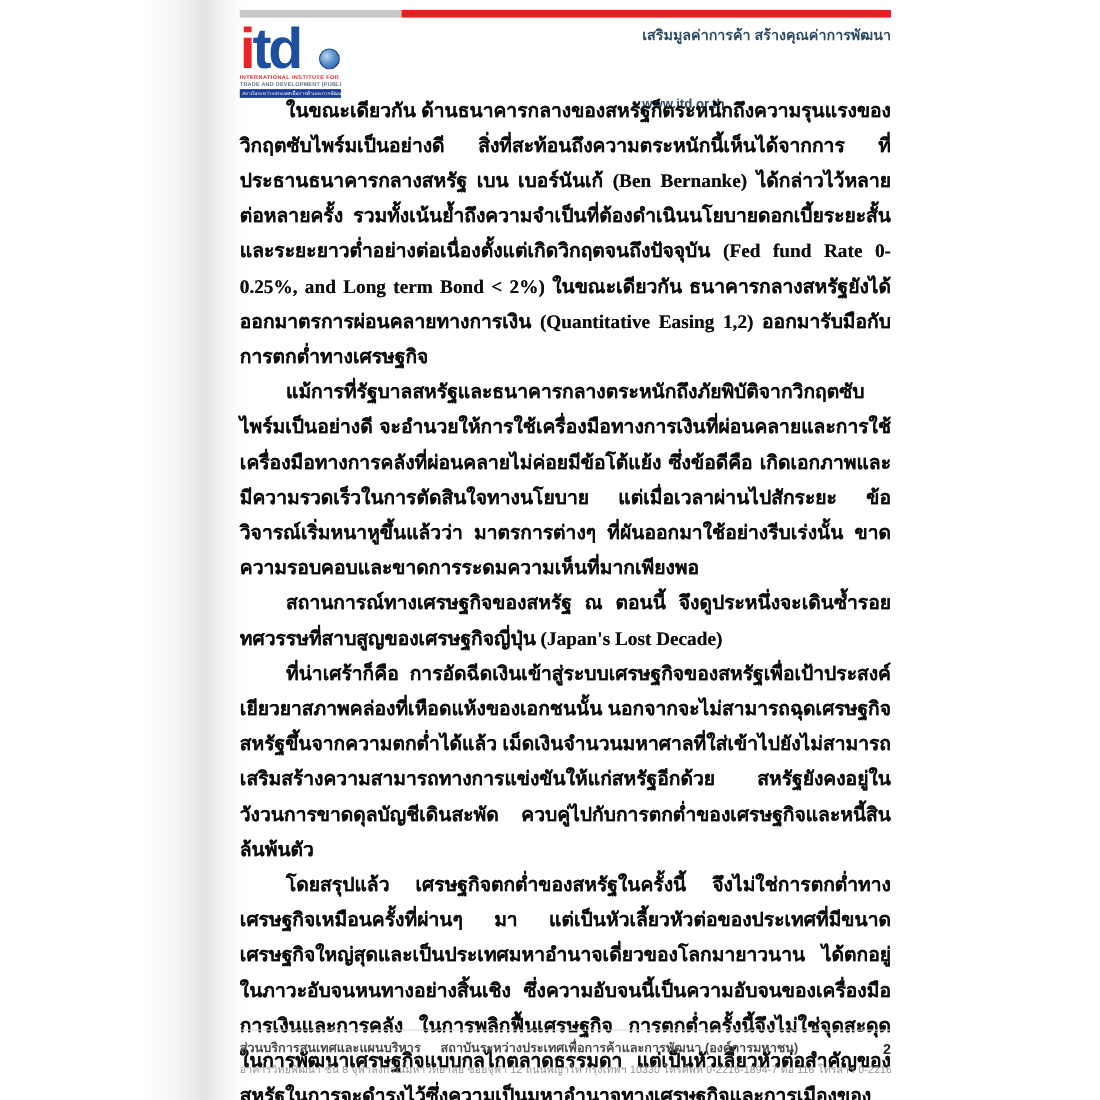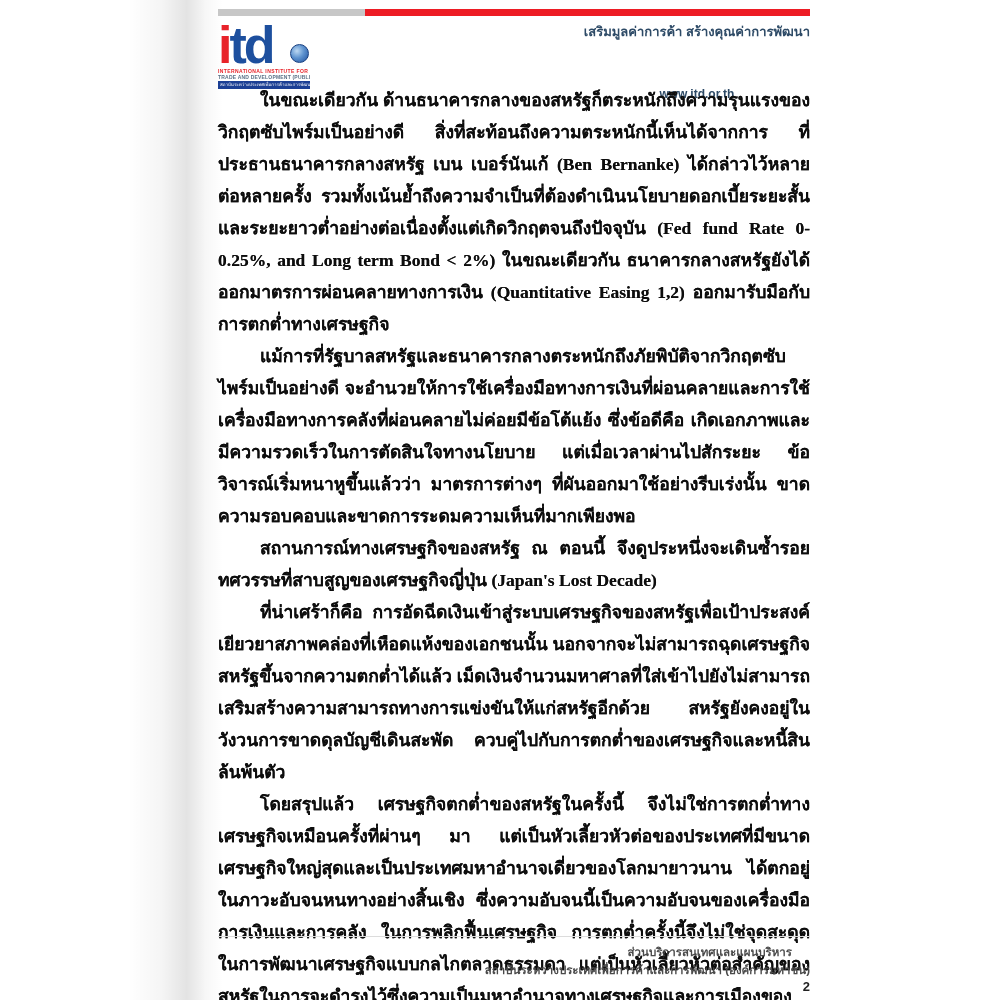--- a/index.html
+++ b/index.html
@@ -28,38 +28,38 @@
   .globe{
     position:absolute;left:72px;top:22px;width:17px;height:17px;border-radius:50%;
     background:radial-gradient(circle at 35% 35%, #bcd8f2 0%, #5e93cf 45%, #1d4f9e 100%);
     border:1px solid #173f80;
   }
   .logo-sub1{display:block;font-family:"Liberation Sans",sans-serif;font-size:5px;letter-spacing:.4px;color:#e8232a;font-weight:bold;line-height:6px;white-space:nowrap;overflow:hidden;width:92px;filter:blur(.2px);}
   .logo-sub2{display:block;font-family:"Liberation Sans",sans-serif;font-size:5px;letter-spacing:.2px;color:#5c7187;font-weight:bold;line-height:6px;white-space:nowrap;overflow:hidden;width:92px;filter:blur(.2px);}
   .logo-sub3{display:block;font-family:"Liberation Sans",sans-serif;font-size:4.5px;color:#ffffff;background:#1b3f94;line-height:8px;height:8px;white-space:nowrap;overflow:hidden;width:92px;padding:0 2px;box-sizing:border-box;margin-top:1px;filter:blur(.2px);}
   
   .tagline{
-    position:absolute;top:24px;right:190px;text-align:center;
+    position:absolute;top:24px;right:190px;text-align:left;
     font-family:"Liberation Sans",sans-serif;color:#2d4a66;
   }
   .tagline .t1{font-size:13px;font-weight:bold;line-height:15px;display:block;filter:blur(.3px);}
   .tagline .t2{font-size:12px;font-weight:bold;line-height:14px;display:block;filter:blur(.3px);margin-top:48px;}
   
   .content{
     position:absolute;left:218px;top:84px;width:592px;
     font-size:17.5px;font-weight:600;line-height:32px;color:#0d0d0d;
     text-align:justify;text-shadow:0 0 .6px #3a3a3a;
   }
   .content p{margin:0;text-indent:42px;}
   .content p.no-indent{text-indent:0;}
   
   .footer{position:absolute;left:218px;top:936px;width:592px;border-top:1px solid #dcdcdc;padding-top:6px;}
   .footer-row1{
     display:flex;align-items:flex-end;font-family:"Liberation Sans",sans-serif;
-    font-size:11.5px;font-weight:bold;color:#4a4a4a;filter:blur(.3px);flex-direction:column;
+    font-size:11.5px;font-weight:bold;color:#4a4a4a;filter:blur(.3px);
   }
   .footer-row1 .f-unit{margin-right:18px;white-space:nowrap;}
   .footer-row1 .f-org{white-space:nowrap;}
   .footer-row1 .f-page{margin-left:auto;color:#222;font-size:13px;filter:none;}
   .footer-row2{
     margin-top:3px;font-family:"Liberation Sans",sans-serif;font-size:9.5px;color:#8f8f8f;
     white-space:nowrap;overflow:hidden;letter-spacing:.2px;filter:blur(.35px);
   }
 </style>
 </head>

